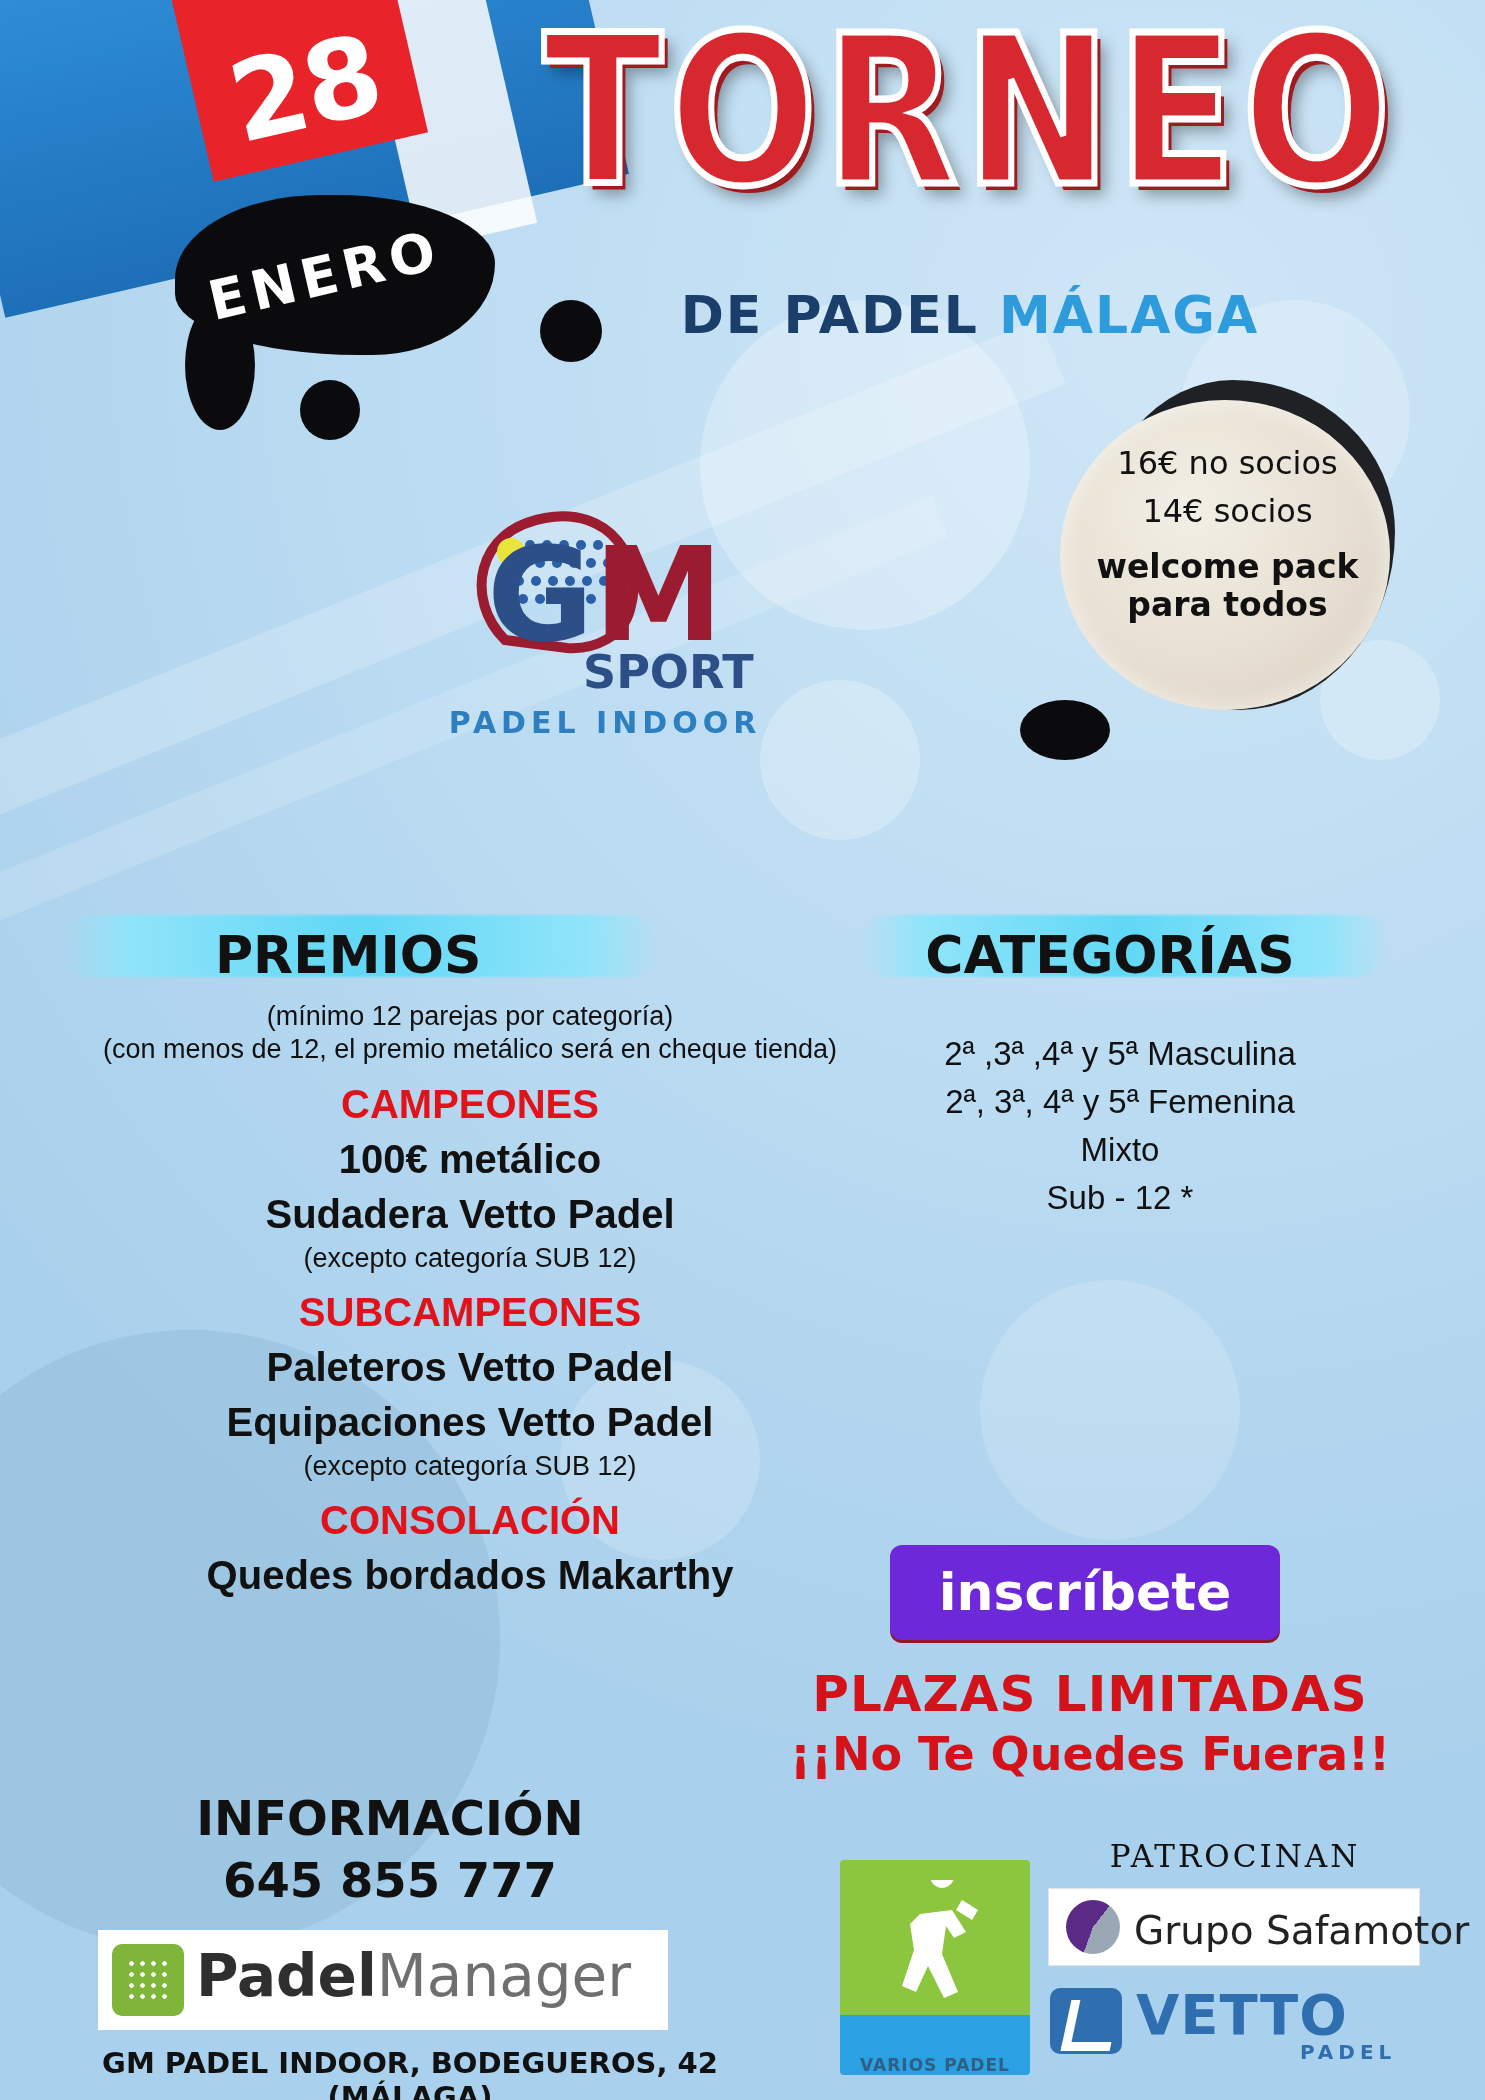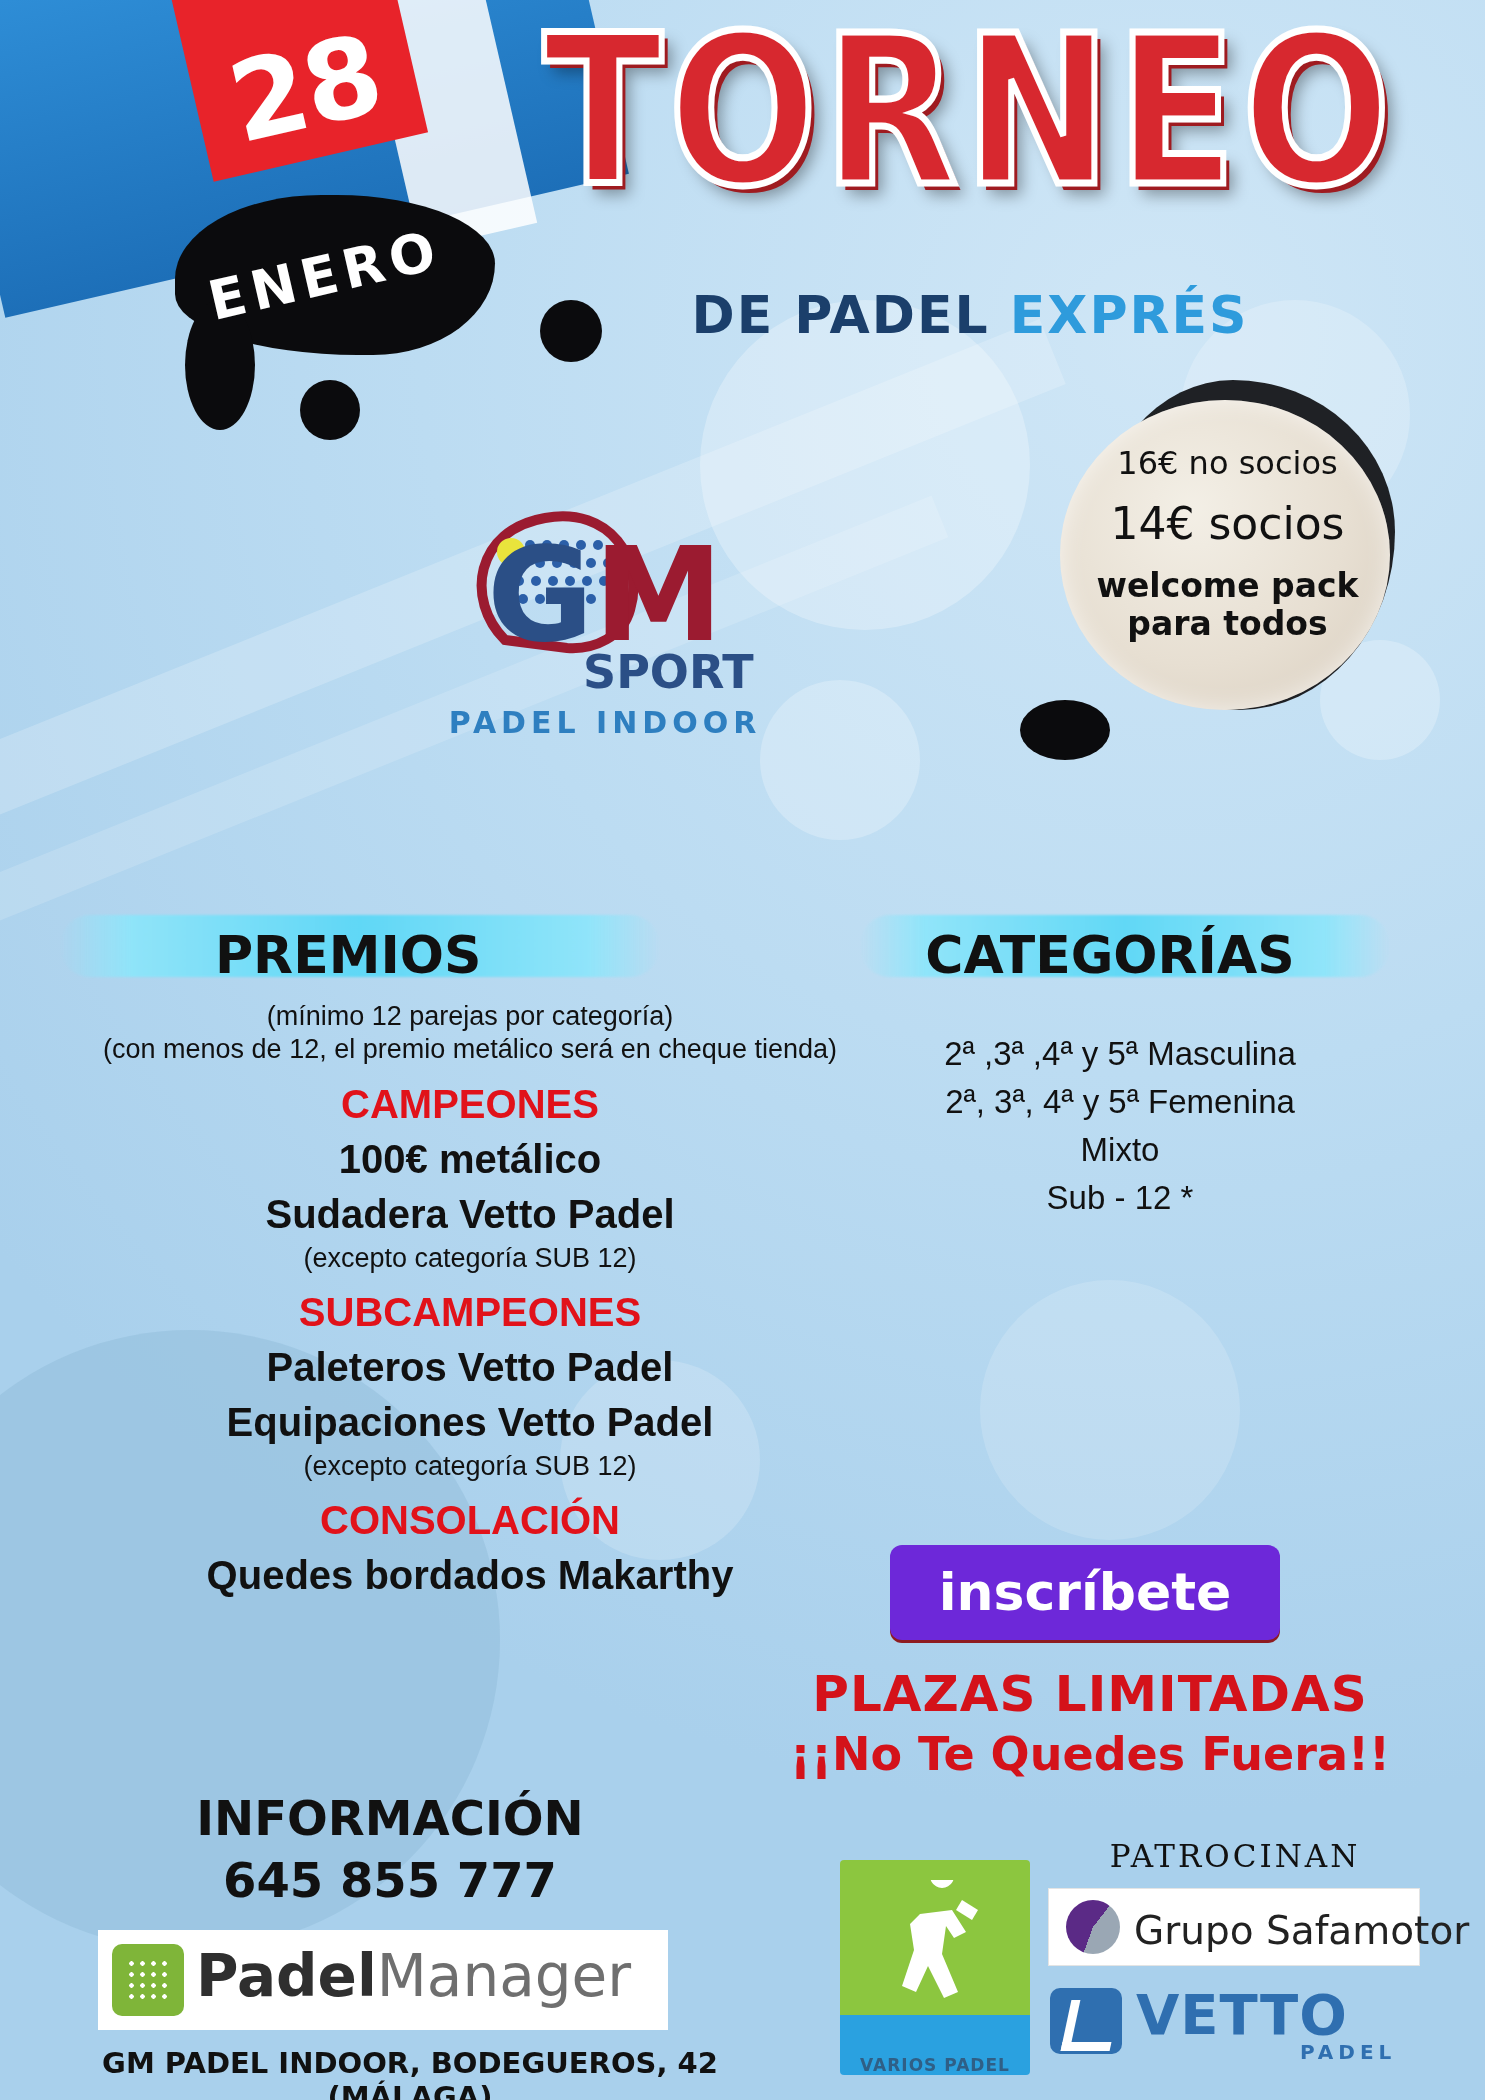--- a/index.html
+++ b/index.html
@@ -74,21 +74,21 @@
     position:absolute;left:1060px;top:400px;width:330px;height:310px;border-radius:50%;
     background:radial-gradient(circle at 40% 35%, #f3efe6 0%, #e7dfd2 55%, #d7ccbd 100%);
     box-shadow:0 0 24px rgba(255,255,255,.65) inset;
   }
   .insc-text{
     position:absolute;left:1055px;top:440px;width:345px;text-align:center;
     color:#111;font-family:"DejaVu Sans", sans-serif;
   }
   .insc-text .l1{font-size:33px;font-weight:bold;letter-spacing:1px;}
   .insc-text .l2{font-size:32px;margin-top:4px;}
-  .insc-text .l3{font-size:44px;margin-top:16px;}
+  .insc-text .l3{font-size:32px;margin-top:10px;}
   .insc-text .l4{font-size:33px;font-weight:bold;margin-top:18px;line-height:1.15;}
 
   
   .gm-wrap{position:absolute;left:395px;top:490px;width:420px;height:230px;}
   .gm-text{
     position:absolute;left:0;top:40px;width:420px;text-align:center;
     font-family:"DejaVu Sans", sans-serif;font-size:130px;font-weight:bold;
     color:#2b4f86;line-height:130px;
   }
   .gm-text .m{color:#9b1b30;}
@@ -244,21 +244,21 @@
   <div class="splat" style="left:540px;top:300px;width:62px;height:62px;border-radius:50%;"></div>
   <div class="splat" style="left:1095px;top:380px;width:300px;height:330px;border-radius:46% 54% 52% 48%/50% 46% 54% 50%;opacity:.9;"></div>
   <div class="splat" style="left:1020px;top:700px;width:90px;height:60px;border-radius:50%;"></div>
 </div>
 
 <div class="num28">28</div>
 <div class="enero">ENERO</div>
 
 <div class="torneo">TORNEO</div>
 <div class="subtitle">
-  <span>DE PADEL </span><span class="hl">EXPRÉS</span>
+  <span>DE PADEL </span><span class="hl">MÁLAGA</span>
 </div>
 
 <div class="insc-bubble"></div>
 <div class="insc-text">
   <div class="l2">16€ no socios</div>
   <div class="l3">14€  socios</div>
   <div class="l4">welcome pack</div>
   <div class="l4" style="margin-top:0">para todos</div>
 </div>
 

